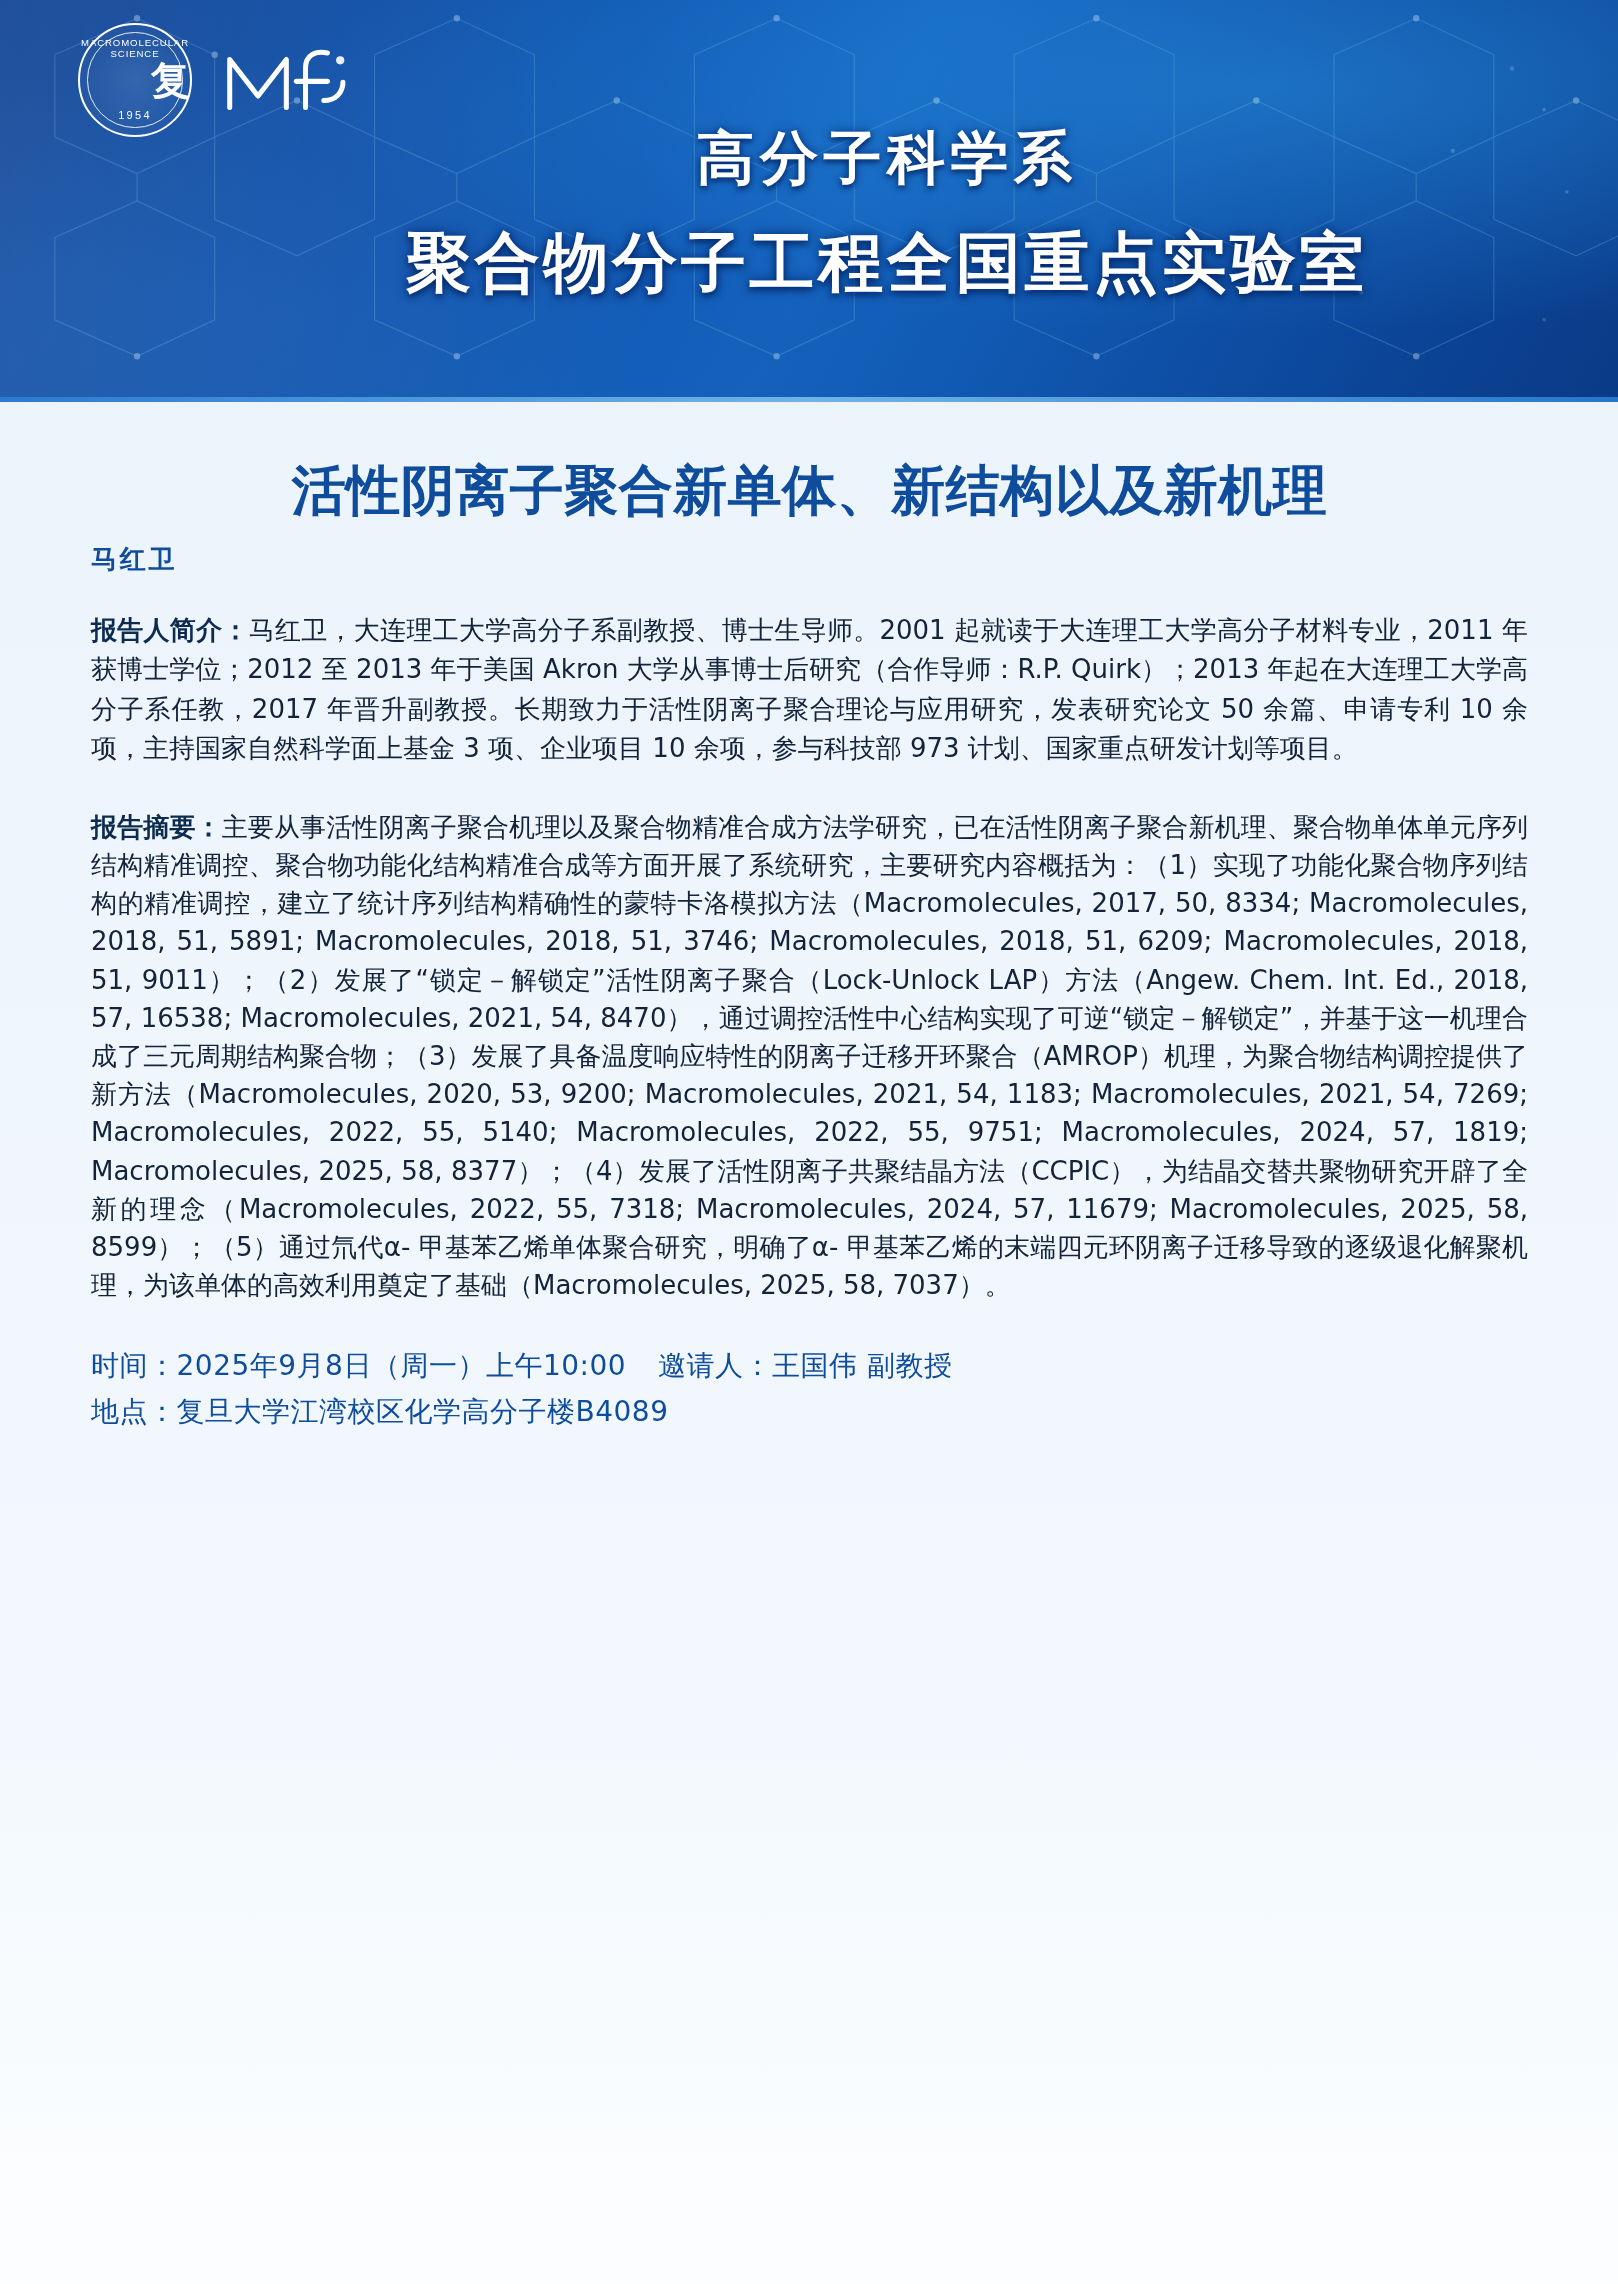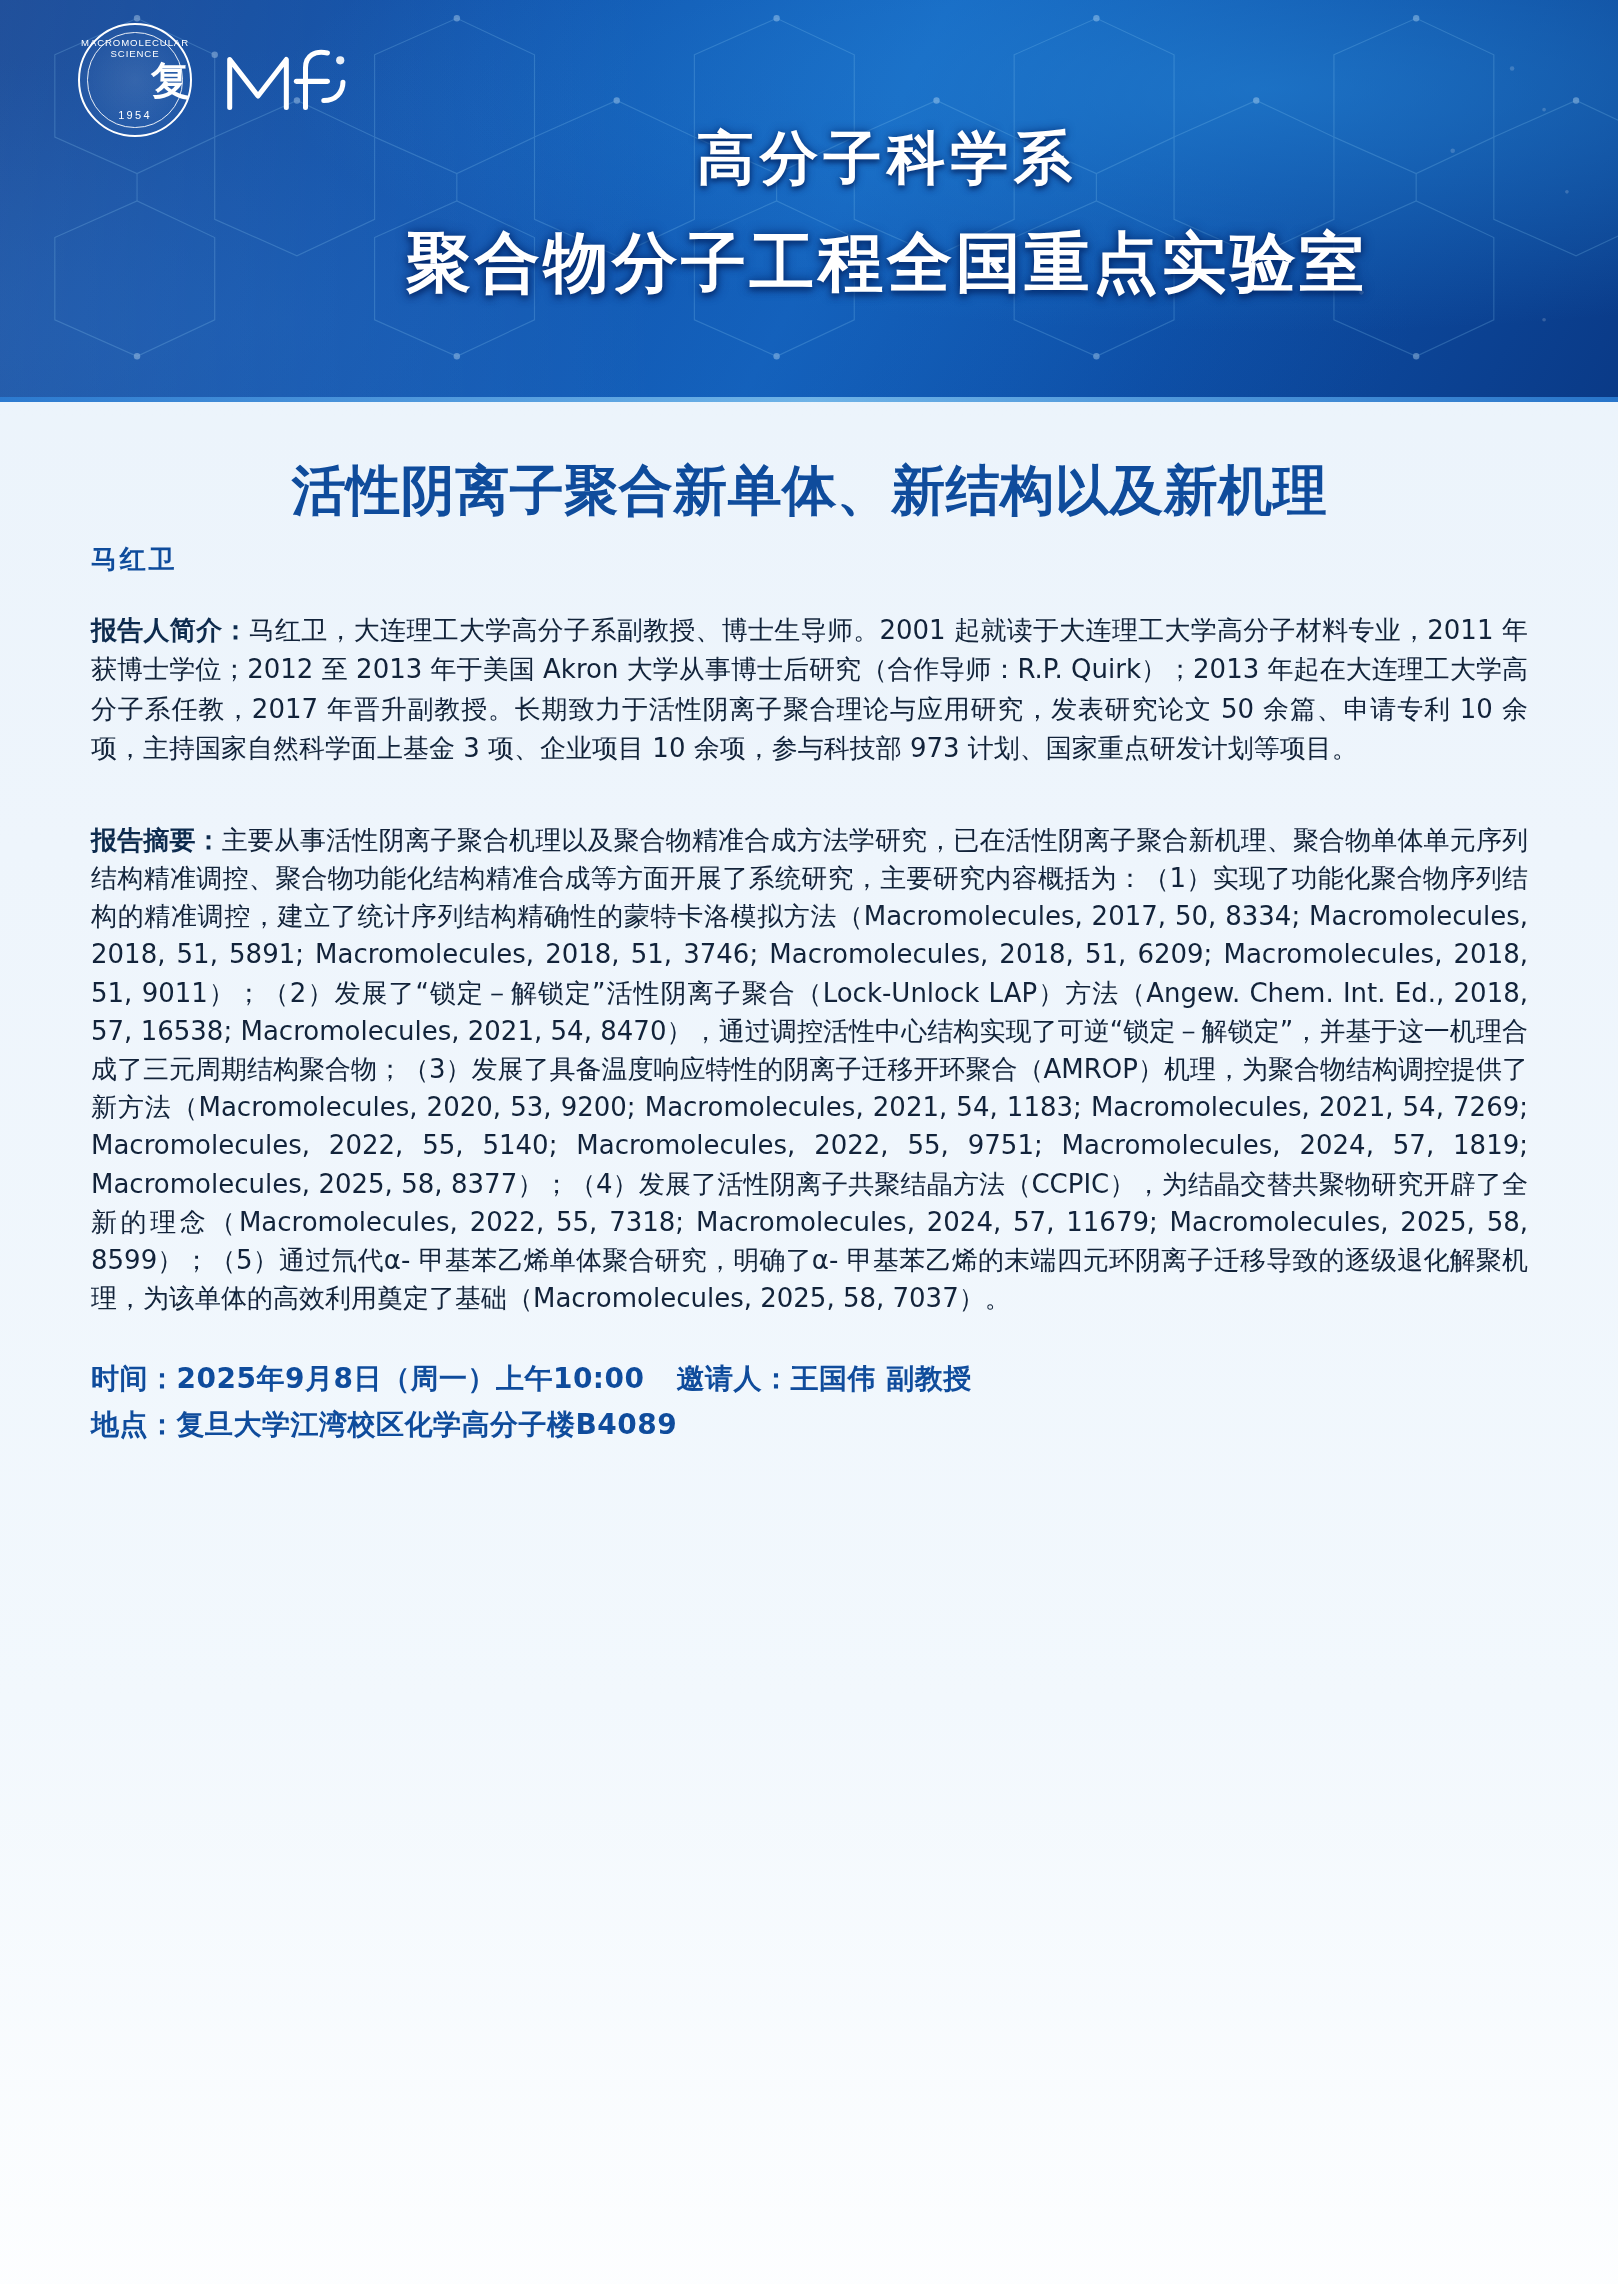--- a/index.html
+++ b/index.html
@@ -187,29 +187,29 @@
     font-size: 26px;
     line-height: 1.52;
     text-align: justify;
     text-justify: inter-character;
   }
   .section .lead {
     font-weight: 700;
     color: #0d2b4e;
   }
   .section.abstract {
-    margin-top: 52px;
+    margin-top: 39px;
     line-height: 1.47;
   }
 
   .footer {
     margin-top: 39px;
     color: #0f4c9c;
     font-family: "DejaVu Sans", sans-serif;
-    font-weight: 700;
+    font-weight: 400;
     font-size: 28px;
     line-height: 1.62;
     letter-spacing: 0.5px;
   }
   .footer .row {
     display: block;
     white-space: nowrap;
   }
   .footer .gap {
     display: inline-block;

